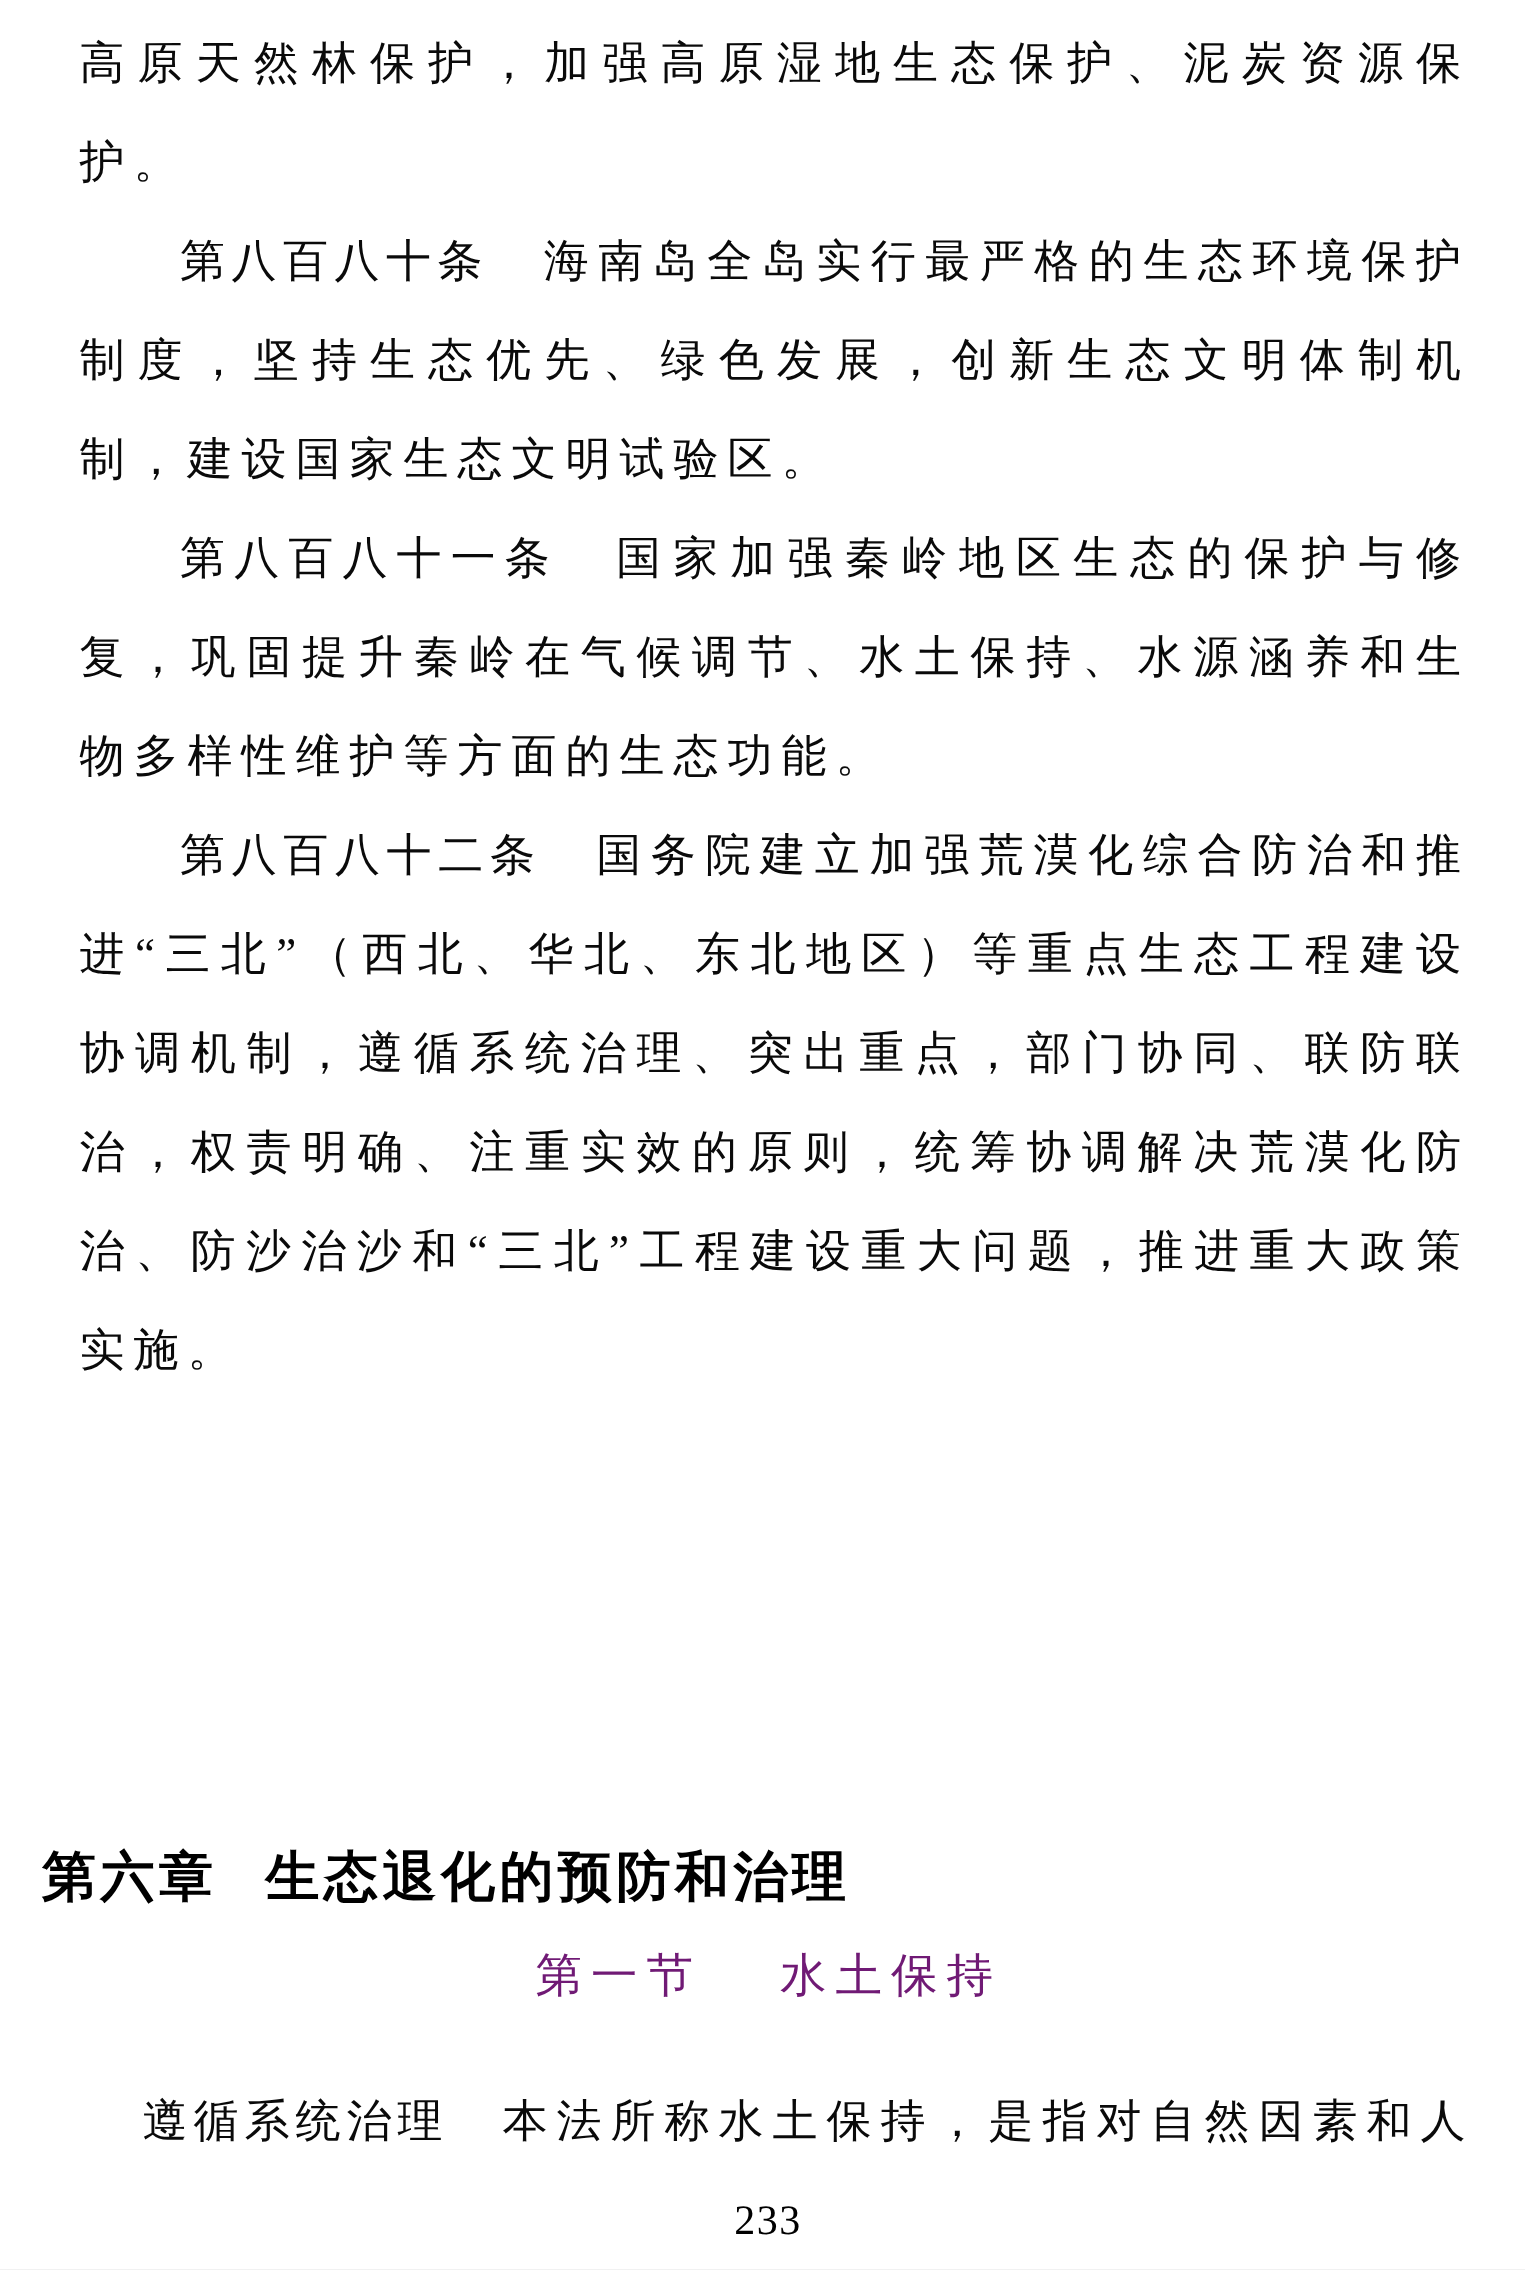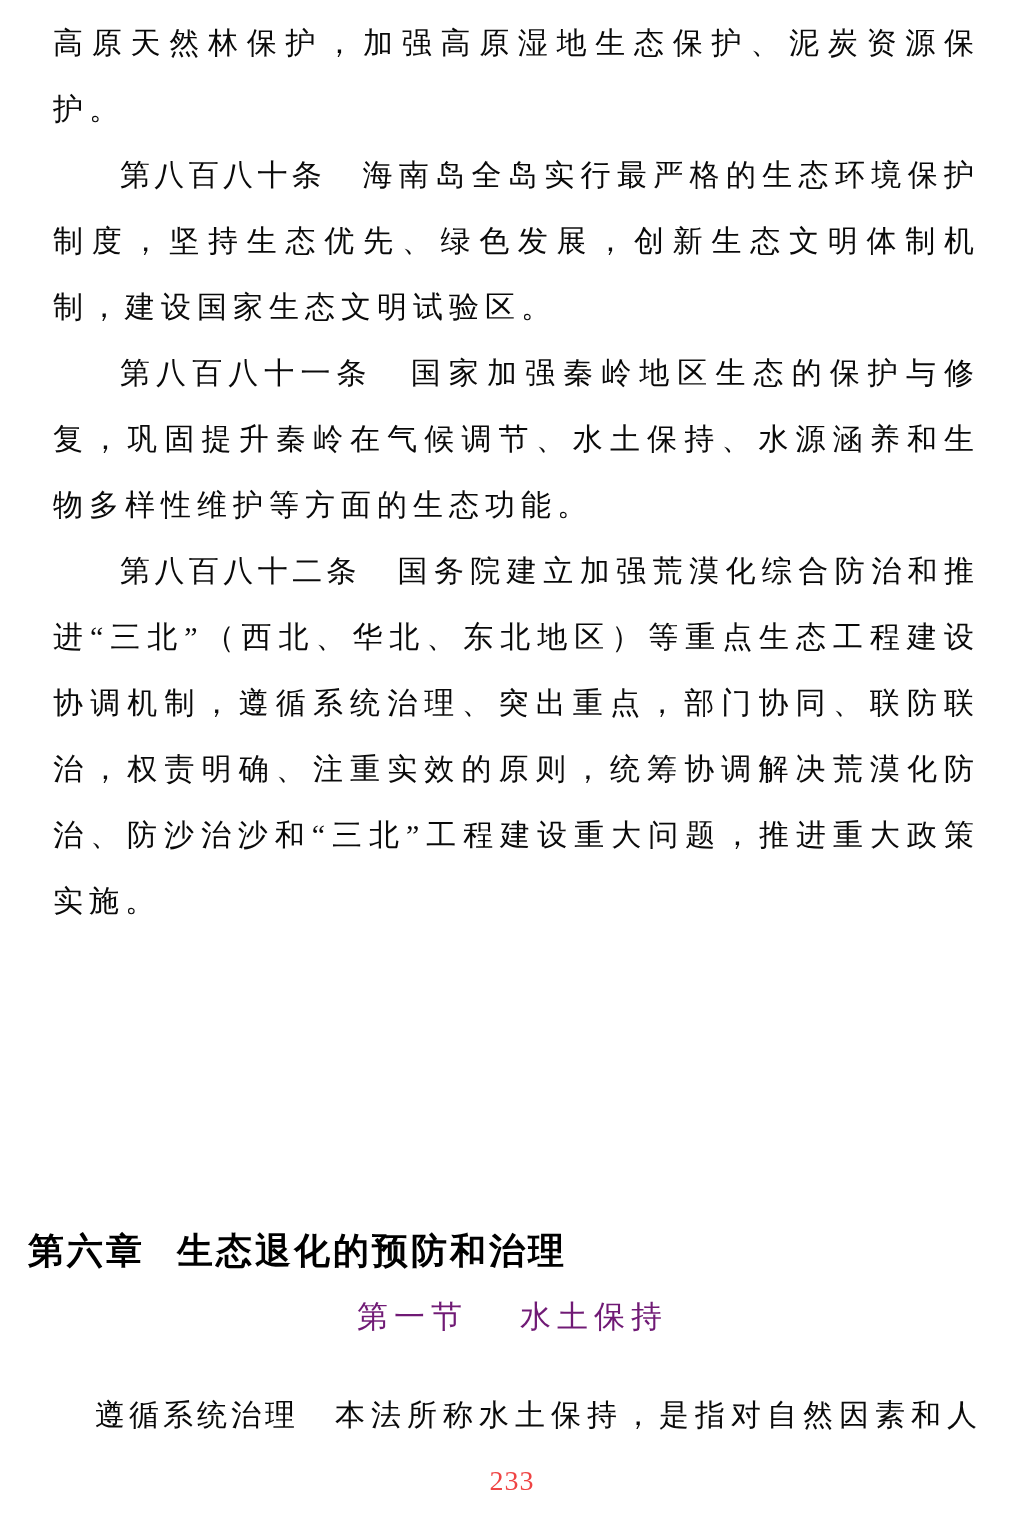--- a/index.html
+++ b/index.html
@@ -64,21 +64,21 @@
   .lower p.para { margin-top: 32px; }
   .page-number {
     position: absolute;
     bottom: 16px;
     left: 0;
     right: 0;
     text-align: center;
     font-family: "Liberation Serif", serif;
     font-size: 28px;
     letter-spacing: 1px;
-    color: #ef4444;
+    color: #000000;
   }
 </style>
 </head>
 <body>
 
 <div class="page">
 
   <div class="text-block">
 
     <p class="para continuation"><span>高原天然林保护，加强高原湿地生态保护、泥炭资源保护。</span></p>

